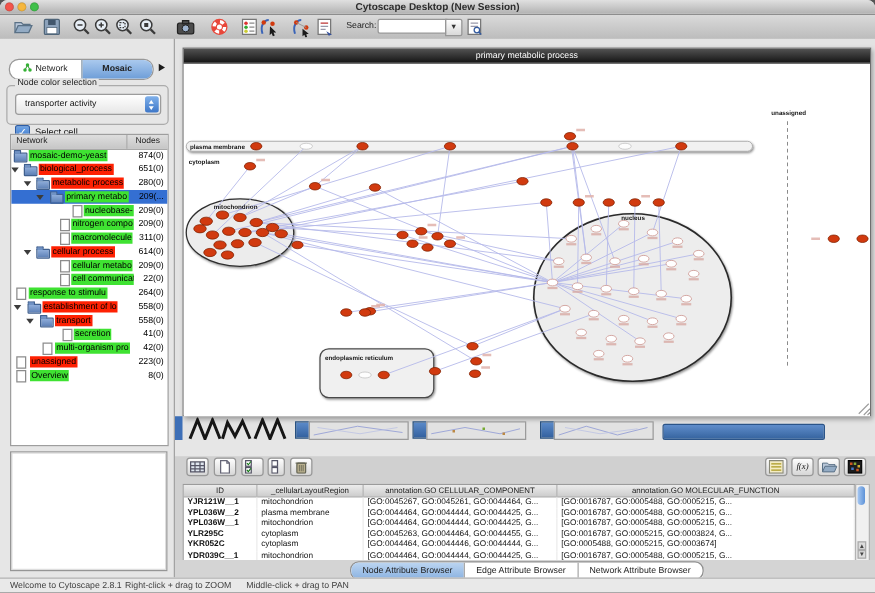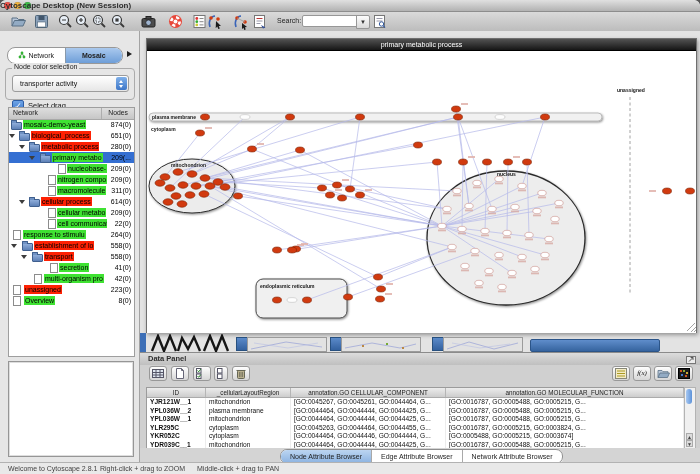--- a/index.html
+++ b/index.html
@@ -5,21 +5,21 @@
   html,body{margin:0;padding:0;width:700px;height:474px;overflow:hidden;
     font-family:"Liberation Sans",sans-serif;background:#555;}
   .window{position:relative;width:700px;height:474px;background:#e6e6e6;overflow:hidden;border-radius:6px 6px 0 0;}
   
   .titlebar{position:absolute;left:0;top:0;width:700px;height:11px;
     background:linear-gradient(#e0e0e0,#b2b2b2);border-bottom:1px solid #8d8d8d;border-radius:6px 6px 0 0;}
   .tl{position:absolute;top:2px;width:7px;height:7px;border-radius:50%;box-shadow:inset 0 0 1px rgba(0,0,0,.5);}
   .tl.red{left:4px;background:#f5554c;}
   .tl.yel{left:14px;background:#f6b73e;}
   .tl.grn{left:24px;background:#3fc04a;}
-  .title{position:absolute;left:0;right:0;top:1px;text-align:left;font-size:8px;font-weight:bold;color:#2d2d2d;}
+  .title{position:absolute;left:0;right:0;top:1px;text-align:center;font-size:8px;font-weight:bold;color:#2d2d2d;}
   
   .toolbar{position:absolute;left:0;top:12px;width:700px;height:19px;
     background:linear-gradient(#dadada,#bcbcbc);border-bottom:1px solid #949494;}
   .tbtn{position:absolute;top:1px;width:17px;height:17px;}
   .tbtn svg{display:block;}
   .search-label{position:absolute;left:277px;top:5px;font-size:7px;color:#222;}
   .search-input{position:absolute;left:302px;top:3px;width:50px;height:10px;border:1px solid #979797;
     border-radius:2px 0 0 2px;background:#fff;font-size:7px;padding:0 2px;outline:none;}
   .search-dd{position:absolute;left:356px;top:3px;width:12px;height:12px;background:linear-gradient(#fdfdfd,#d9d9d9);
     border:1px solid #979797;border-radius:0 2px 2px 0;font-size:6px;line-height:12px;text-align:center;color:#333;}
@@ -253,21 +253,21 @@
       <div class="cp-tab selected"><span>Mosaic</span></div>
     </div>
     <div class="cp-tabs-more"></div>
     <div class="gbox"></div>
     <span class="gbox-label">Node color selection</span>
     <div class="dd">
       <span class="val">transporter activity</span>
       <span class="caps"></span>
     </div>
     <div class="chk">✓</div>
-    <span class="chk-label">Select drag</span>
+    <span class="chk-label">Select cell</span>
     <div class="tree-panel">
       <div class="tree-header">
         <span class="c1">Network</span>
         <span class="c2">Nodes</span>
         <span class="div"></span>
       </div>
       <div id="tree-rows">
           <div class="trow" style="top: 0px;">
             <span class="tfolder" style="left: 2px;"></span>
             <span class="tchip green" style="left: 14px; max-width: 82px;">mosaic-demo-yeast</span>
@@ -591,27 +591,20 @@
         <rect x="44" y="4" width="2" height="2" fill="#7a3"></rect>
         <rect x="60" y="8" width="2" height="2" fill="#b84"></rect>
       </svg></div>
   <div class="minisq" style="left:432px"></div>
   <div class="minipanel" style="left:443px"><svg width="78" height="13">
         <polyline points="3,10 25,3 50,10 74,4" fill="none" stroke="#9fa8d8" stroke-width=".8"></polyline>
         <polyline points="8,4 36,9 66,5" fill="none" stroke="#b9c0e4" stroke-width=".6"></polyline>
       </svg></div>
   <div class="longbar"></div>
 
-  <div class="dp-header">
-    <span class="ttl">Data Panel</span>
-    <svg class="floaticon" style="left:546px;top:2px" width="10" height="9">
-        <rect x="0.5" y="1.5" width="9" height="7" fill="#ececec" stroke="#777"></rect>
-        <path d="M3 6.5 L7 2.5 M7 2.5 h-2.4 M7 2.5 v2.4" stroke="#555" fill="none" stroke-width="1"></path>
-      </svg>
-  </div>
   <div class="dp-body"></div>
   <div class="dbtn" style="left:149px">
       <svg width="12" height="11">
         <rect x="0.5" y="1.5" width="11" height="8" fill="#dfe6ef" stroke="#556"></rect>
         <line x1="0.5" y1="4.5" x2="11.5" y2="4.5" stroke="#556"></line>
         <line x1="0.5" y1="7" x2="11.5" y2="7" stroke="#556"></line>
         <line x1="4" y1="1.5" x2="4" y2="9.5" stroke="#556"></line>
         <line x1="8" y1="1.5" x2="8" y2="9.5" stroke="#556"></line>
       </svg>
     </div>

